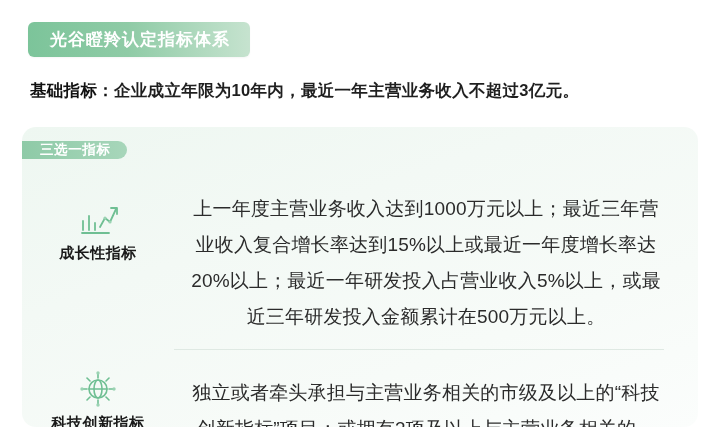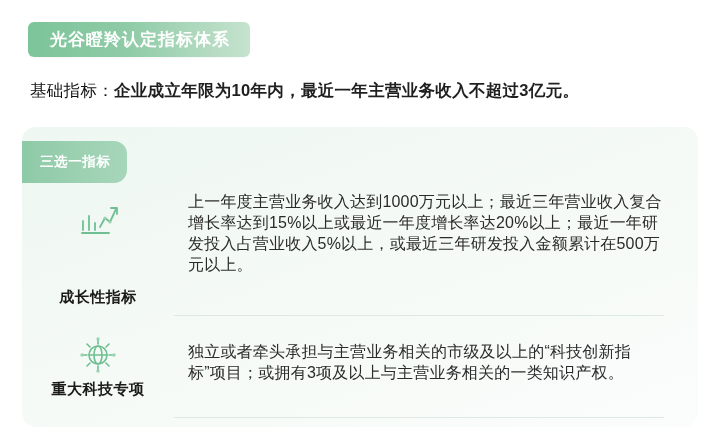--- a/index.html
+++ b/index.html
@@ -43,21 +43,21 @@
   .base-line {
     position: absolute;
     left: 30px;
     top: 80px;
     font-size: 16.5px;
     color: #222222;
     letter-spacing: 0.3px;
     white-space: nowrap;
   }
   .base-line .label {
-    font-weight: normal;
+    font-weight: bold;
     color: #111111;
   }
   .base-line .value {
     font-weight: bold;
     color: #1f1f1f;
   }
 
   
   .card {
     position: absolute;
@@ -68,21 +68,21 @@
     border-radius: 14px;
     background: linear-gradient(160deg, #eef7f1 0%, #f3f9f5 35%, #f7fbf8 70%, #fbfdfc 100%);
     overflow: hidden;
   }
 
   
   .card-tab {
     position: absolute;
     left: 0px;
     top: 14px;
-    height: 42px;
+    height: 18px;
     display: flex;
     align-items: center;
     padding: 0 16px 0 18px;
     border-top-right-radius: 13px;
     border-bottom-right-radius: 13px;
     background: linear-gradient(90deg, #8ecaa7 0%, #a7d6ba 100%);
     color: #ffffff;
     font-size: 13.5px;
     font-weight: bold;
     letter-spacing: 0.6px;
@@ -129,29 +129,30 @@
     margin-top: 5px;
     font-size: 15px;
     font-weight: bold;
     color: #1a1a1a;
     letter-spacing: 0.5px;
     white-space: nowrap;
   }
   .row-text {
     flex: 1;
     padding: 6px 34px 6px 14px;
-    font-size: 16px;
-    line-height: 21px;
+    font-size: 19px;
+    line-height: 36px;
     color: #2b2b2b;
     letter-spacing: 0.2px;
+    text-align: center;
   }
 
   
   .row-growth { min-height: 96px; }
-  .row-growth .row-left { padding-top: 14px; gap: 44px; }
+  .row-growth .row-left { padding-top: 14px; }
   .row-tech { min-height: 86px; }
   .row-tech .row-left { padding-top: 12px; }
   .row-equity { min-height: 72px; }
   .row-equity .row-left { padding-top: 8px; }
   .row-tech .row-text { padding-top: 18px; }
   .row-equity .row-text { padding-top: 16px; }
 </style>
 </head>
 <body>
 
@@ -212,21 +213,21 @@
                 <path d="M33 30 L30 27"></path>
               </g>
               <g fill="#9bd3b3">
                 <circle cx="22" cy="3" r="1.7"></circle>
                 <circle cx="22" cy="35" r="1.7"></circle>
                 <circle cx="6" cy="19" r="1.7"></circle>
                 <circle cx="38" cy="19" r="1.7"></circle>
               </g>
             </svg>
           </div>
-          <div class="row-title">重大科技专项</div>
+          <div class="row-title">科技创新指标</div>
         </div>
         <div class="row-text">独立或者牵头承担与主营业务相关的市级及以上的“科技创新指标”项目；或拥有3项及以上与主营业务相关的一类知识产权。</div>
       </div>
 
       <div class="row row-equity">
         <div class="divider"></div>
         <div class="row-left">
           <div class="row-icon">
             <svg width="44" height="38" viewBox="0 0 44 38" aria-hidden="true">
               <g fill="none" stroke="#6fbf93" stroke-width="1.6" stroke-linecap="round" stroke-linejoin="round">

